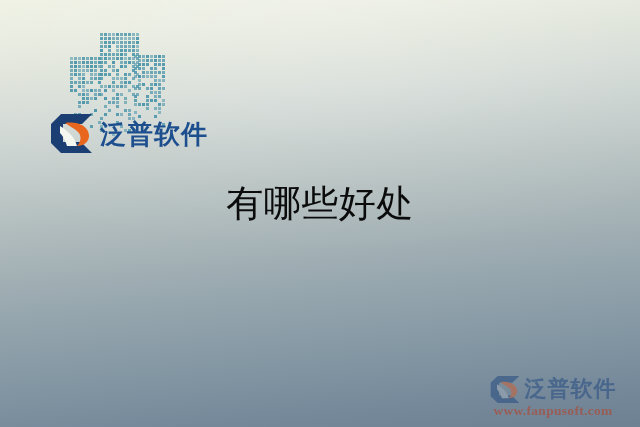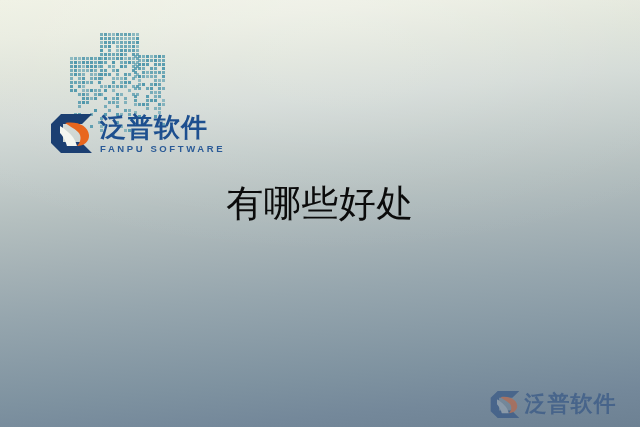--- a/index.html
+++ b/index.html
@@ -468,32 +468,32 @@
     </div>
 
   <div class="brand-logo">
     <svg class="brand-mark" viewBox="0 0 86 82">
       <path d="M22 2 L84 2 L64 22 L26 22 L26 58 L62 58 L84 80 L22 80 L2 60 L2 22 Z" fill="#1b3f72"></path>
       <path d="M30 20 C56 16 76 26 78 44 C79 57 68 66 54 66 C62 58 64 46 56 38 C48 30 38 26 30 20 Z" fill="#e8661e"></path>
       <path d="M20 26 C20 26 34 34 44 46 C52 56 54 66 54 66 L34 66 C34 66 30 50 20 40 Z" fill="#f4f6f0"></path>
     </svg>
     <div class="brand-words">
       <span class="brand-cn">泛普软件</span>
-      <span class="brand-en">FANPU SOFTWARE</span>
     </div>
   </div>
 
   <div class="headline">
     <span class="line">有哪些好处</span>
   </div>
 
   <div class="watermark">
     <div class="wm-row">
       <svg class="wm-mark" viewBox="0 0 86 82">
         <path d="M22 2 L84 2 L64 22 L26 22 L26 58 L62 58 L84 80 L22 80 L2 60 L2 22 Z" fill="#2c4f82"></path>
         <path d="M30 20 C56 16 76 26 78 44 C79 57 68 66 54 66 C62 58 64 46 56 38 C48 30 38 26 30 20 Z" fill="#c4643f"></path>
         <path d="M20 26 C20 26 34 34 44 46 C52 56 54 66 54 66 L34 66 C34 66 30 50 20 40 Z" fill="#9aa7b4"></path>
       </svg>
       <span class="wm-cn">泛普软件</span>
     </div>
+    <span class="wm-url">www.fanpusoft.com</span>
   </div>
 
 </div>
 
 </body></html>

